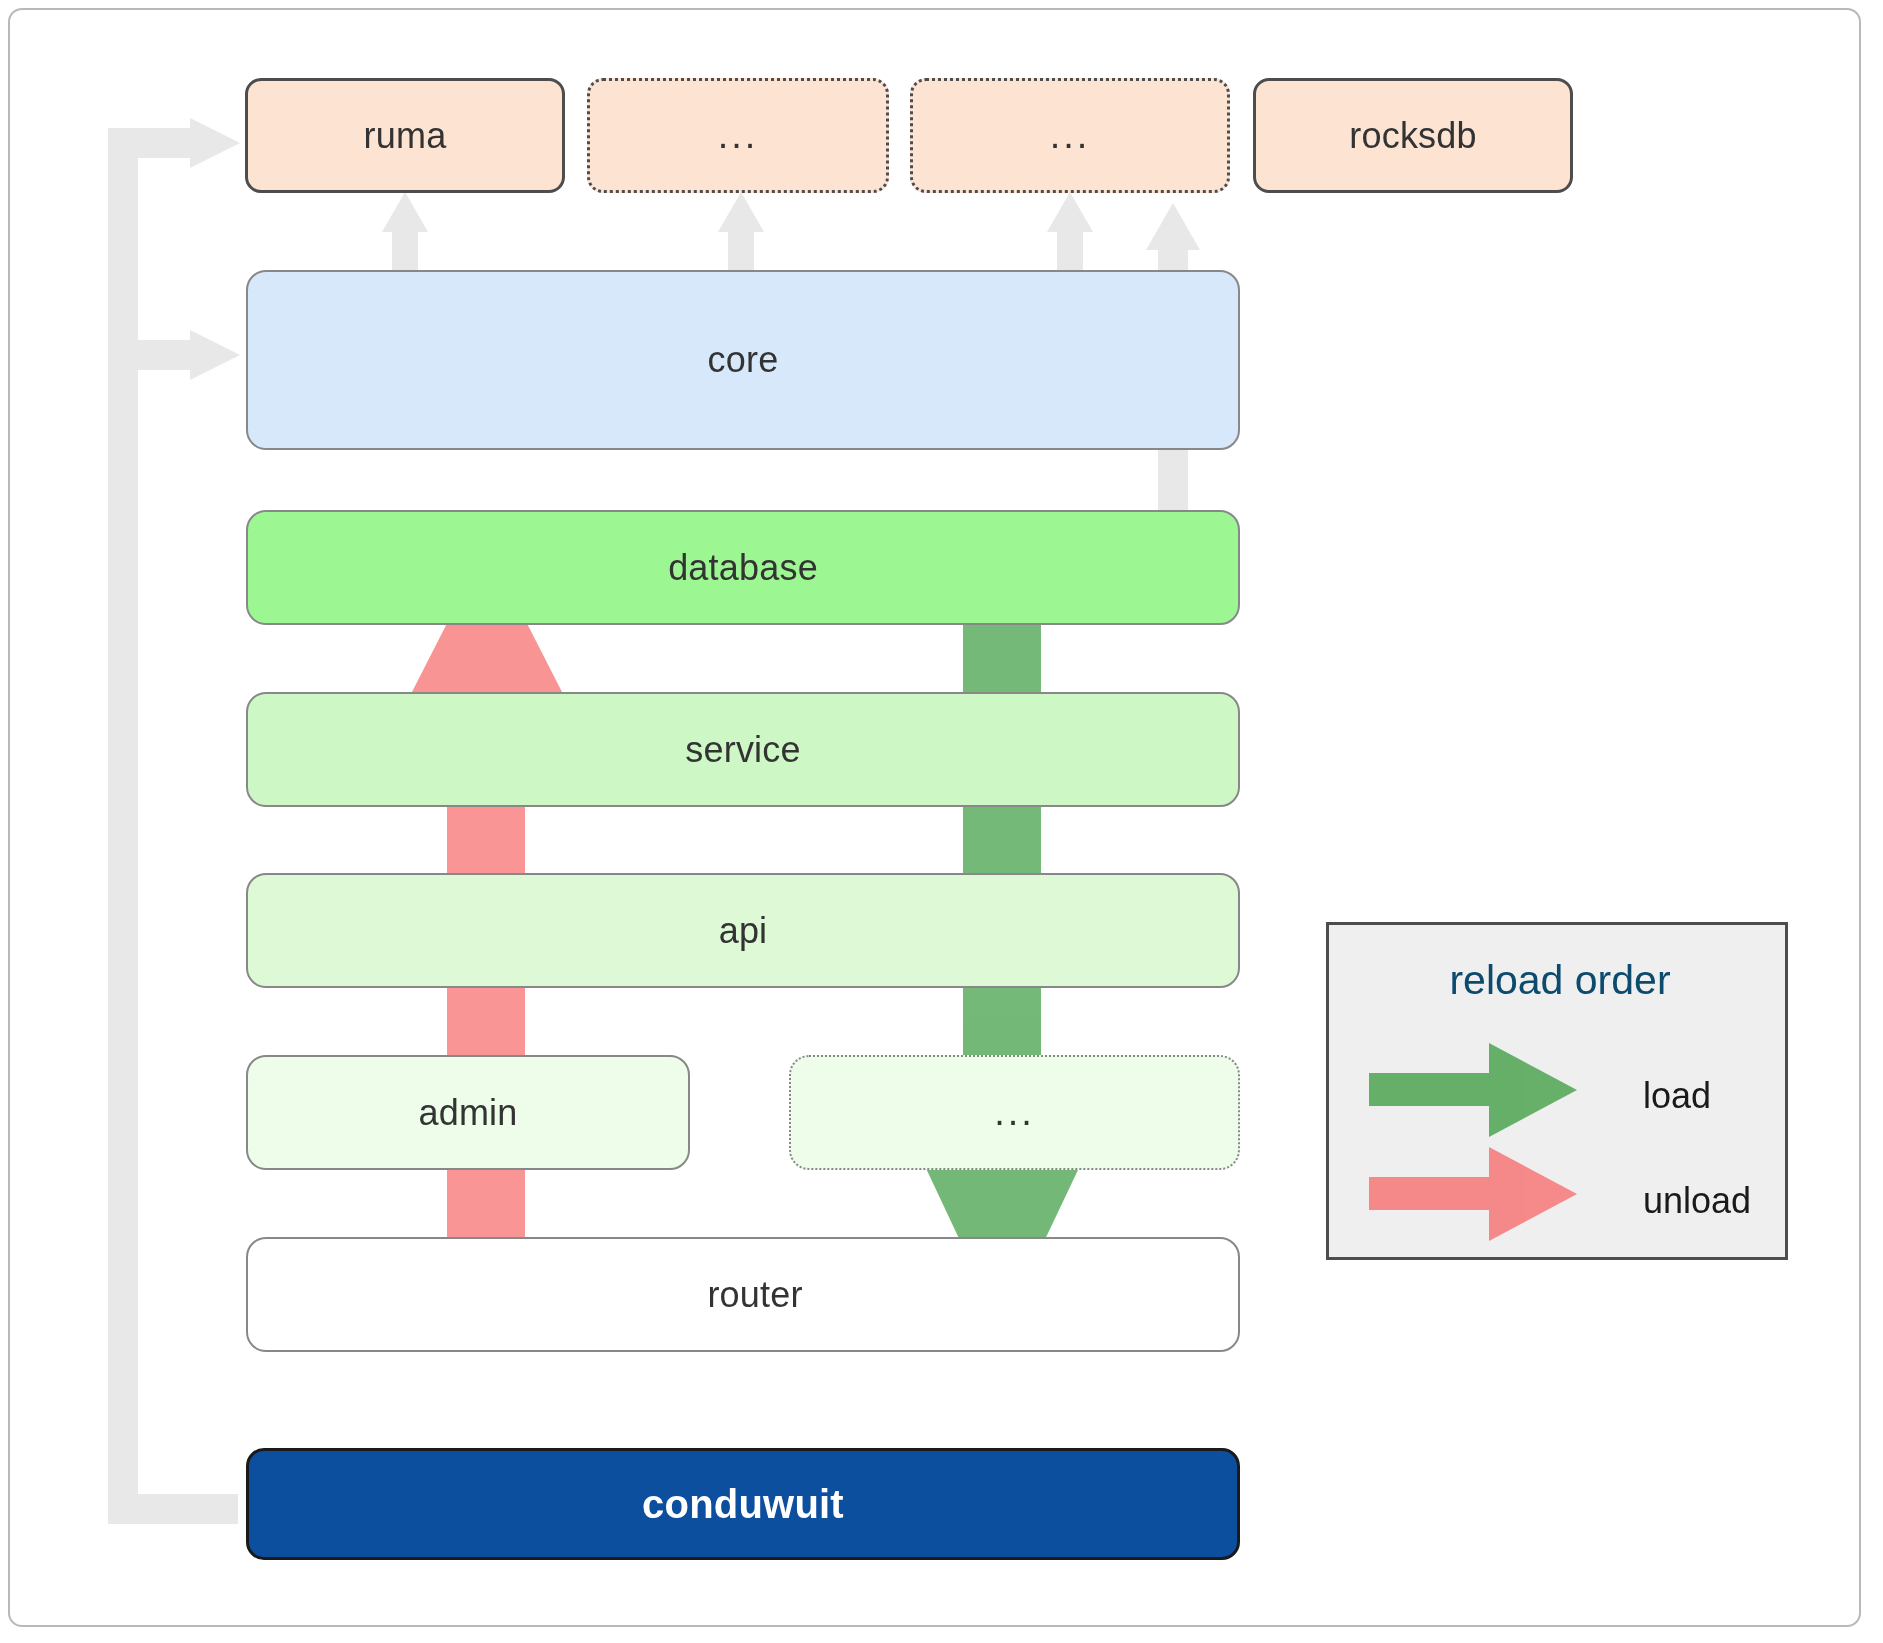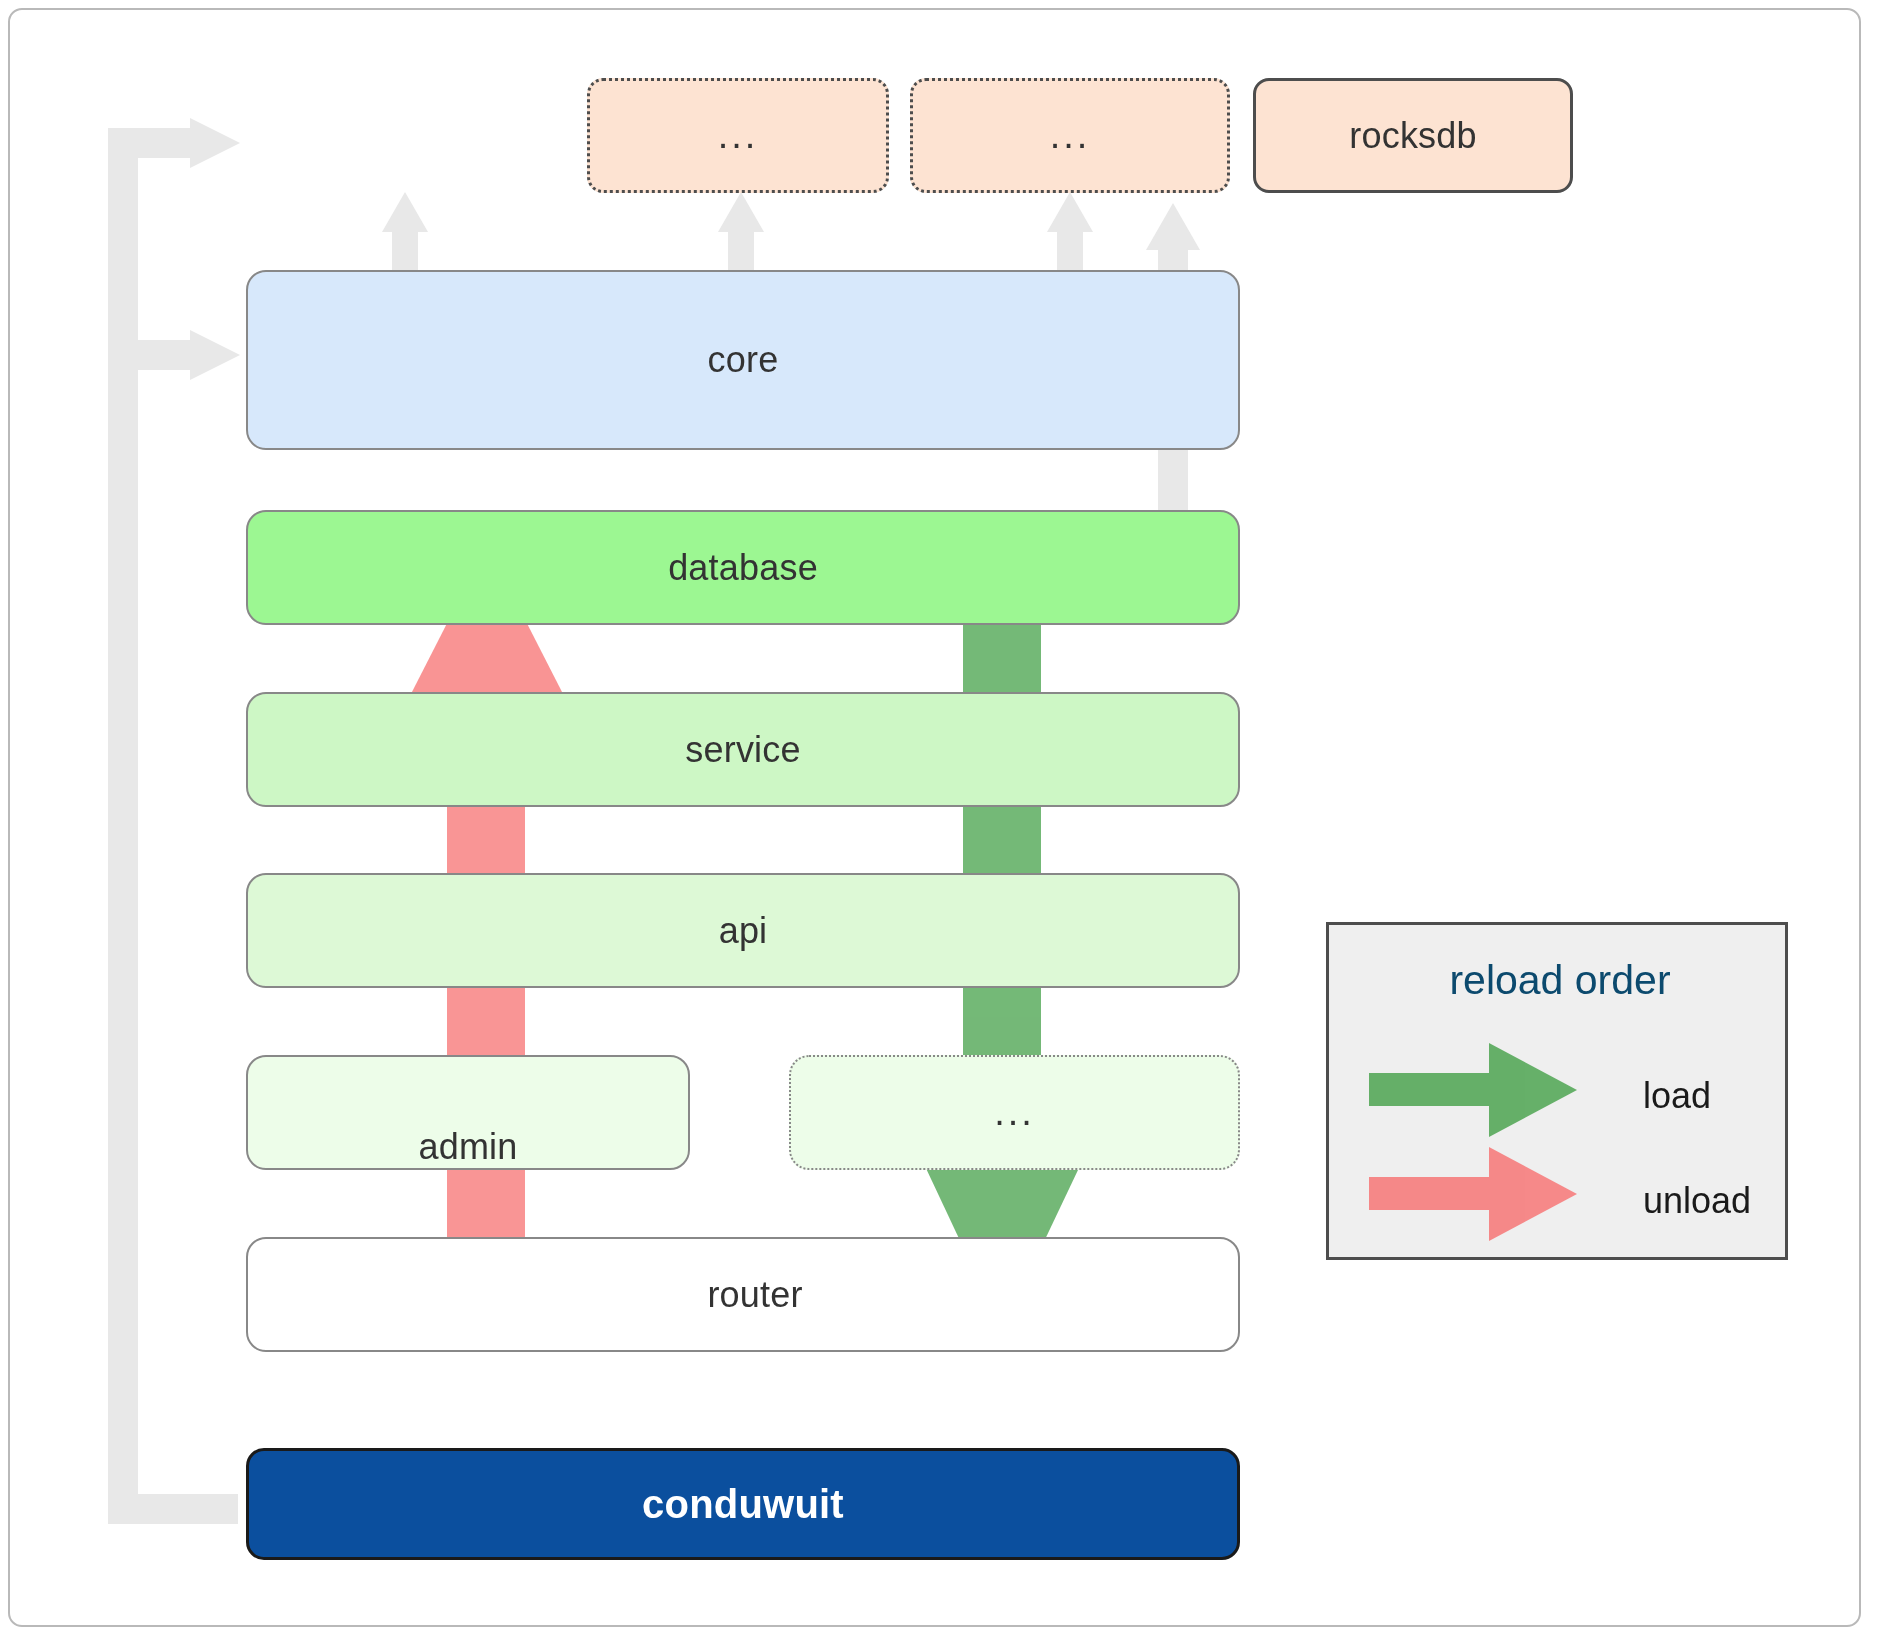--- a/index.html
+++ b/index.html
@@ -48,21 +48,21 @@
 
   
   .layer{
     border:2px solid #888888;
     border-radius:20px;
   }
   .layer-core{background:#d7e8fb;}
   .layer-db{background:#9cf792;}
   .layer-service{background:#cdf7c5;}
   .layer-api{background:#ddf9d6;}
-  .layer-admin{background:#edfde9;align-items:flex-end;}
+  .layer-admin{background:#edfde9;}
   .layer-dots{background:#edfde9;border:2px dotted #888888;}
   .layer-router{background:#ffffff;padding-left:24px;}
 
   .app{
     background:#0b4f9e;
     border:3px solid #1a1a1a;
     border-radius:18px;
     color:#ffffff;
     font-size:40px;
     font-weight:bold;
@@ -138,20 +138,23 @@
       <rect x="963" y="562" width="78" height="670" fill="#3f9e43"></rect>
       <polygon points="908,1130 1097,1130 1002,1330" fill="#3f9e43"></polygon>
     </g>
 
     <g opacity="0.72">
       <rect x="447" y="640" width="78" height="668" fill="#f76c6c"></rect>
       <polygon points="390,735 584,735 487,545" fill="#f76c6c"></polygon>
     </g>
   </svg>
 
+  <div class="box dep" style="left:245px;top:78px;width:320px;">
+    <span class="lbl">ruma</span>
+  </div>
 
   <div class="box dep dotted" style="left:587px;top:78px;width:302px;">
     <span class="lbl dots">...</span>
   </div>
 
   <div class="box dep dotted" style="left:910px;top:78px;width:320px;">
     <span class="lbl dots">...</span>
   </div>
 
   <div class="box dep" style="left:1253px;top:78px;width:320px;">

